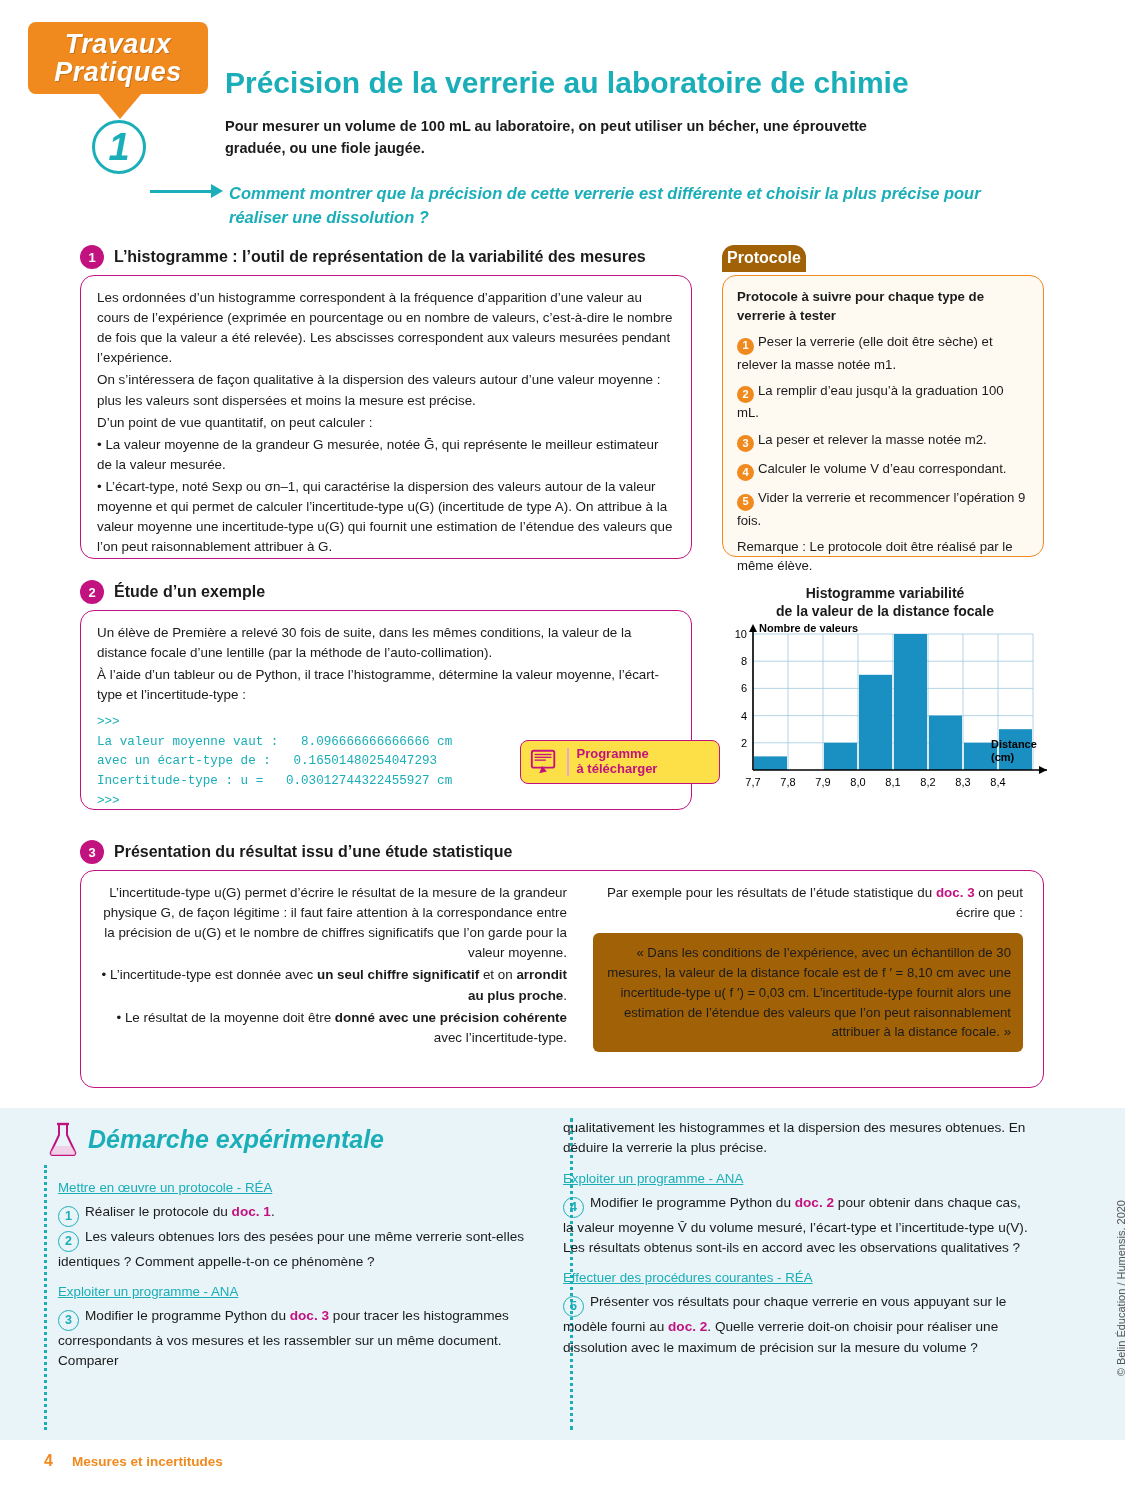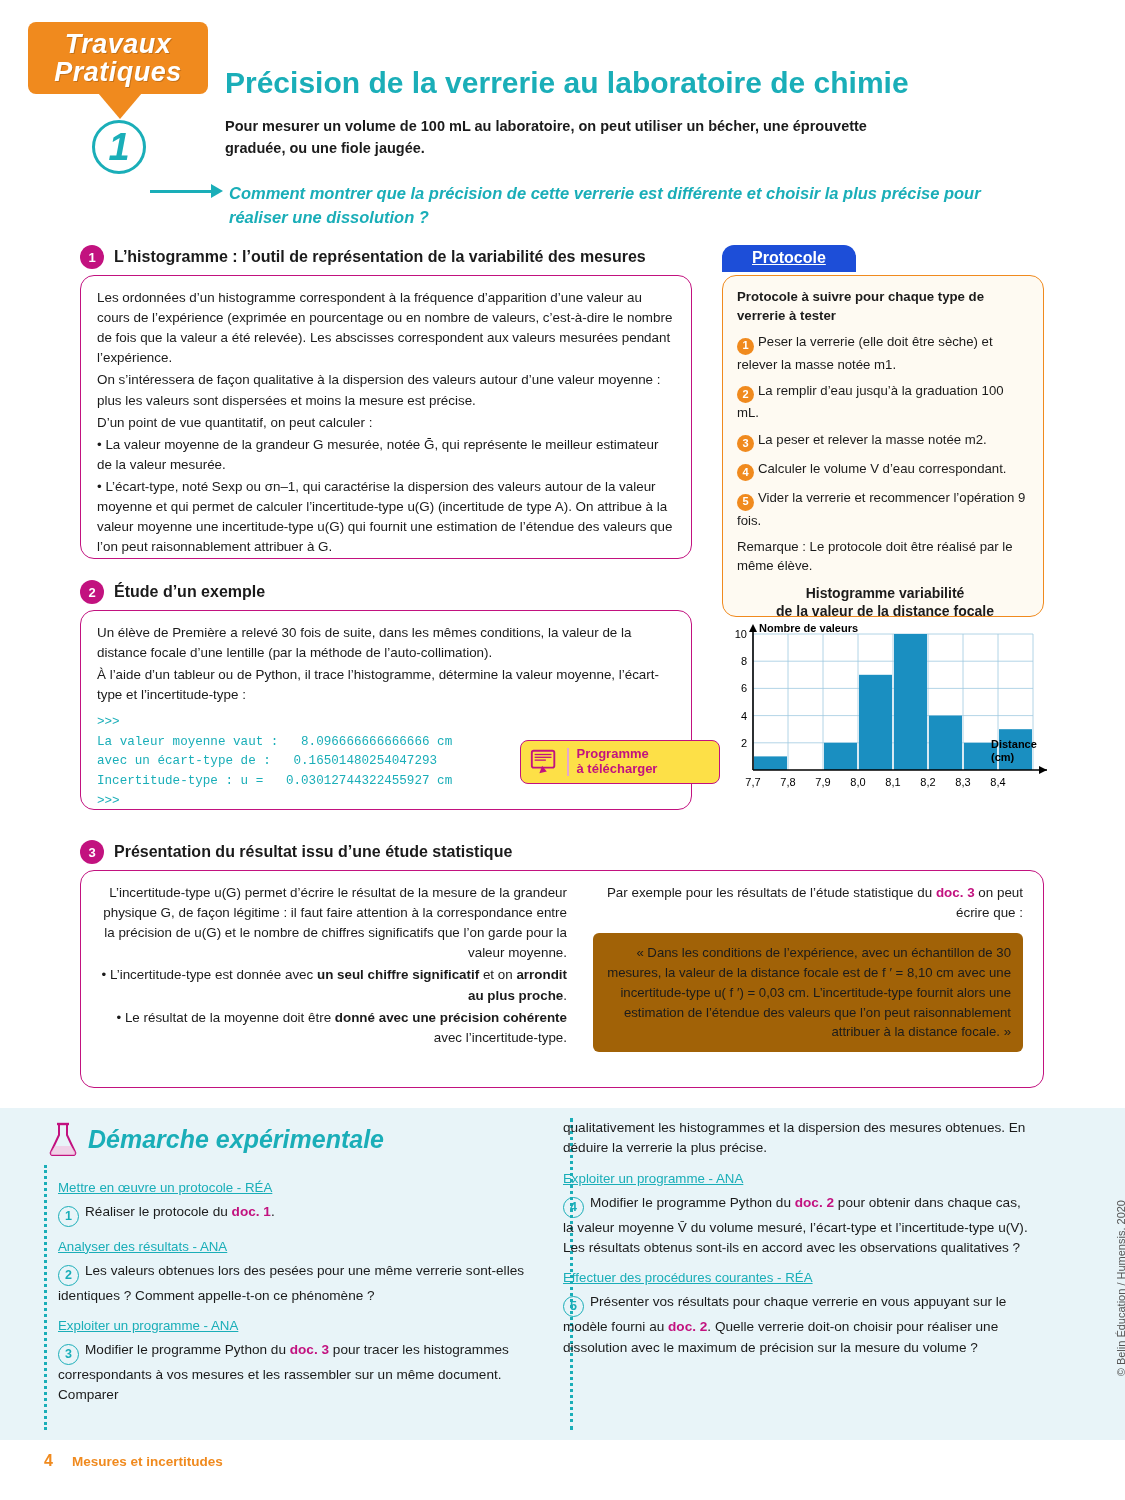--- a/index.html
+++ b/index.html
@@ -71,25 +71,25 @@
   }
   .panel p { margin:0 0 2px 0; }
 
   
   #doc1-head { position:absolute; left:80px; top:245px; width:610px; }
   #doc1-panel { position:absolute; left:80px; top:275px; width:612px; height:284px; font-size:13.4px;}
 
   
   .proto-tab {
     position:absolute; left:722px; top:245px;
-    background:#1d4ed8; color:#fff; font-weight:bold; font-size:16px;
-    padding:4px 30px 5px; border-radius:12px 12px 0 0;text-decoration:underline;
+    background:#a16207; color:#fff; font-weight:bold; font-size:16px;
+    padding:4px 5px 5px; border-radius:12px 12px 0 0;
   }
   #proto-box {
-    position:absolute; left:722px; top:275px; width:322px; height:342px;
+    position:absolute; left:722px; top:275px; width:322px; height:282px;
     border:1.6px solid #f08a1e; border-radius:14px; background:#fefaf2;
     padding:11px 14px; font-size:13.2px; line-height:1.45;
   }
   .pnum {
     display:inline-flex; width:17px; height:17px; border-radius:50%;
     background:#f08a1e; color:#fff; font-size:11px; font-weight:bold;
     align-items:center; justify-content:center; margin-right:4px; vertical-align:-3px;
   }
   .pitem { margin-bottom:7px; }
 
@@ -308,21 +308,20 @@
 
   <div class="dotline" style="left:44px; top:1165px; height:265px;"></div>
   <div class="dotline" style="left:570px; top:1118px; height:312px;"></div>
 
   <div class="b-col-l">
     <div class="b-cat"><u>Mettre en œuvre un protocole - RÉA</u></div>
     <div>
       <span class="bnum">1</span><span>Réaliser le protocole du </span><span class="doc-ref">doc. 1</span><span>.</span>
     </div>
 
-    <div class="b-cat"><u>Analyser des résultats - ANA</u></div>
     <div>
       <span class="bnum">2</span><span>Les valeurs obtenues lors des pesées pour une même verrerie sont-elles identiques ? Comment appelle-t-on ce phénomène ?</span>
     </div>
 
     <div class="b-cat"><u>Exploiter un programme - ANA</u></div>
     <div>
       <span class="bnum">3</span><span>Modifier le programme Python du </span><span class="doc-ref">doc. 3</span><span> pour tracer les histogrammes correspondants à vos mesures et les rassembler sur un même document. Comparer</span>
     </div>
   </div>
 

